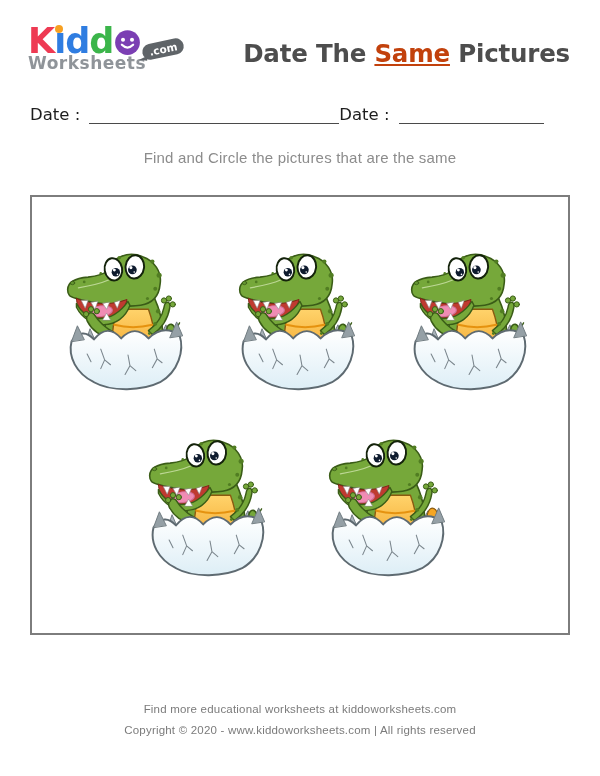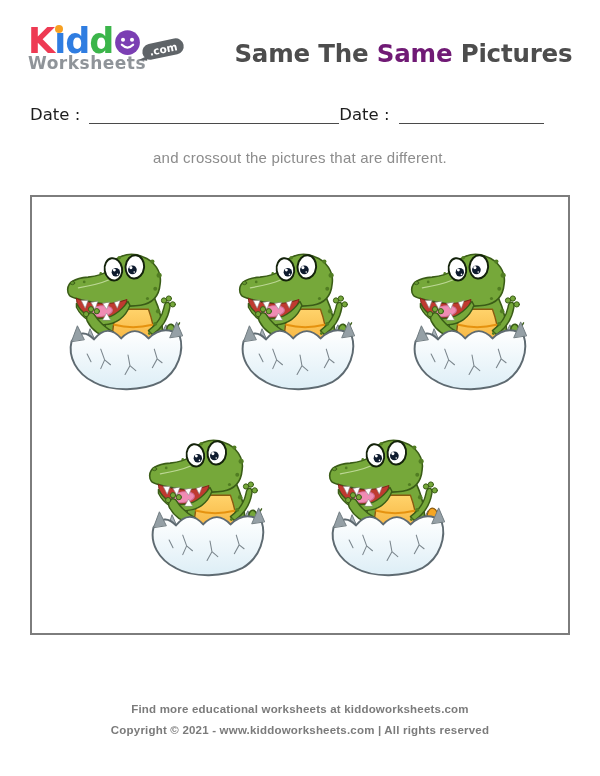--- a/index.html
+++ b/index.html
@@ -16,39 +16,39 @@
   .letter-i .i-dot{position:absolute;left:1px;top:1px;width:8px;height:8px;border-radius:50%;background:#f7a021;}
   .brand-smiley{display:inline-block;margin-left:1px;transform:translateY(2px);}
   .sub-line{display:flex;align-items:flex-start;margin-top:-6px;}
   .brand-subtitle{font-family:"DejaVu Sans",sans-serif;font-weight:bold;font-size:17px;color:#8f9499;letter-spacing:.5px;}
   .com-badge{font-family:"DejaVu Sans",sans-serif;font-weight:bold;font-size:10.5px;color:#ffffff;background:#5f6468;
     border-radius:9px;padding:2px 7px;display:inline-block;transform:rotate(-12deg);margin-left:-4px;margin-top:-12px;position:relative;}
   .com-badge::before{content:'';position:absolute;left:-4px;bottom:1px;width:0;height:0;
     border-top:5px solid transparent;border-right:8px solid #5f6468;transform:rotate(18deg);}
   .page-title{flex:1;text-align:center;padding-left:50px;margin-top:15px;
     font-family:"DejaVu Sans",sans-serif;font-weight:bold;font-size:24.5px;color:#4d4d4d;letter-spacing:-.2px;white-space:nowrap;}
-  .title-highlight{color:#701a75;}
+  .title-highlight{color:#c2410c;text-decoration:underline;}
   
   .name-date-row{display:flex;align-items:flex-end;margin:30px 30px 0;font-family:"DejaVu Sans",sans-serif;
     font-size:16.5px;color:#1d1d1d;}
   .write-line{border-bottom:1.7px solid #4a4a4a;height:20px;}
   .name-line{width:250px;margin-left:9px;}
   .date-label{}
   .date-line{flex:1;margin-left:9px;margin-right:26px;}
   
   .instructions{margin-top:22px;text-align:center;font-size:15px;color:#8c8c8c;line-height:1.55;letter-spacing:.2px;}
   
   .puzzle-box{margin:26px 30px 0;height:436px;border:2px solid #7d7d7d;box-sizing:content-box;}
   .picture-row{display:flex;}
   .row-1{justify-content:space-around;padding:44px 10px 0;}
   .row-2{justify-content:center;gap:34px;margin-top:32px;}
   .croc-slot{width:146px;height:154px;}
   .croc-svg{width:146px;height:154px;display:block;}
   
-  .footer{margin-top:64px;text-align:center;font-size:11.5px;color:#7b7b7b;line-height:1.8;letter-spacing:.2px;font-weight:bold;}
+  .footer{margin-top:64px;text-align:center;font-size:11.5px;color:#7b7b7b;line-height:1.8;letter-spacing:.2px;}
   .sprite{position:absolute;width:0;height:0;overflow:hidden;}
 </style>
 </head>
 <body>
 
 <svg class="sprite" aria-hidden="true">
   <defs>
     <linearGradient id="bellyGrad" x1="0" y1="0" x2="0" y2="1">
       <stop offset="0" stop-color="#ffd36b"></stop>
         <stop offset="1" stop-color="#f09c1e"></stop>
@@ -170,33 +170,33 @@
           <path d="M7 14 Q12 19 17 14" stroke="#ffffff" stroke-width="2" fill="none" stroke-linecap="round"></path>
         </svg>
       </span>
     </div>
     <div class="sub-line">
       <span class="brand-subtitle">Worksheets</span>
       <span class="com-badge">.com</span>
     </div>
   </div>
   <div class="page-title">
-    <span>Same The </span><span class="title-highlight">Same</span><span> Pictures</span>
+    <span>Date The </span><span class="title-highlight">Same</span><span> Pictures</span>
   </div>
 </div>
 
 <div class="name-date-row">
   <span class="field-label">Date :</span>
   <span class="write-line name-line"></span>
   <span class="field-label date-label">Date :</span>
   <span class="write-line date-line"></span>
 </div>
 
 <div class="instructions">
-  <div>and crossout the pictures that are different.</div>
+  <div>Find and Circle the pictures that are the same</div>
 </div>
 
 <div class="puzzle-box">
   <div class="picture-row row-1">
       <div class="croc-slot">
         <svg class="croc-svg" viewBox="0 0 150 158">
           <use href="#croc-spiky-tail"></use>
         </svg>
       </div>
       <div class="croc-slot">
@@ -219,14 +219,14 @@
       <div class="croc-slot">
         <svg class="croc-svg" viewBox="0 0 150 158">
           <use href="#croc-smooth-tail"></use>
         </svg>
       </div>
     </div>
 </div>
 
 <div class="footer">
   <div>Find more educational worksheets at kiddoworksheets.com</div>
-  <div>Copyright © 2021 - www.kiddoworksheets.com  |  All rights reserved</div>
+  <div>Copyright © 2020 - www.kiddoworksheets.com  |  All rights reserved</div>
 </div>
 
 </body></html>

